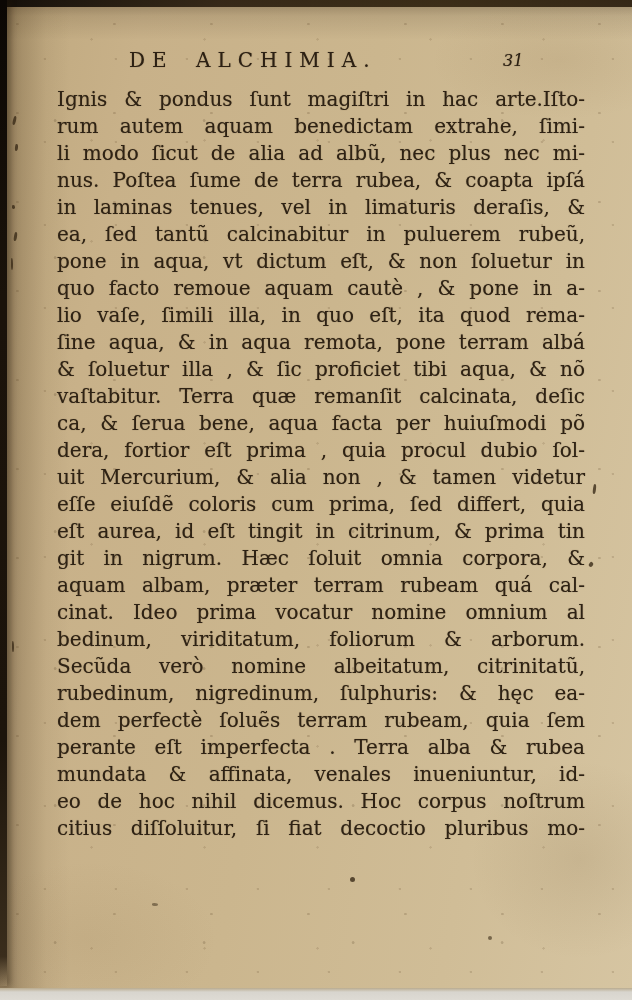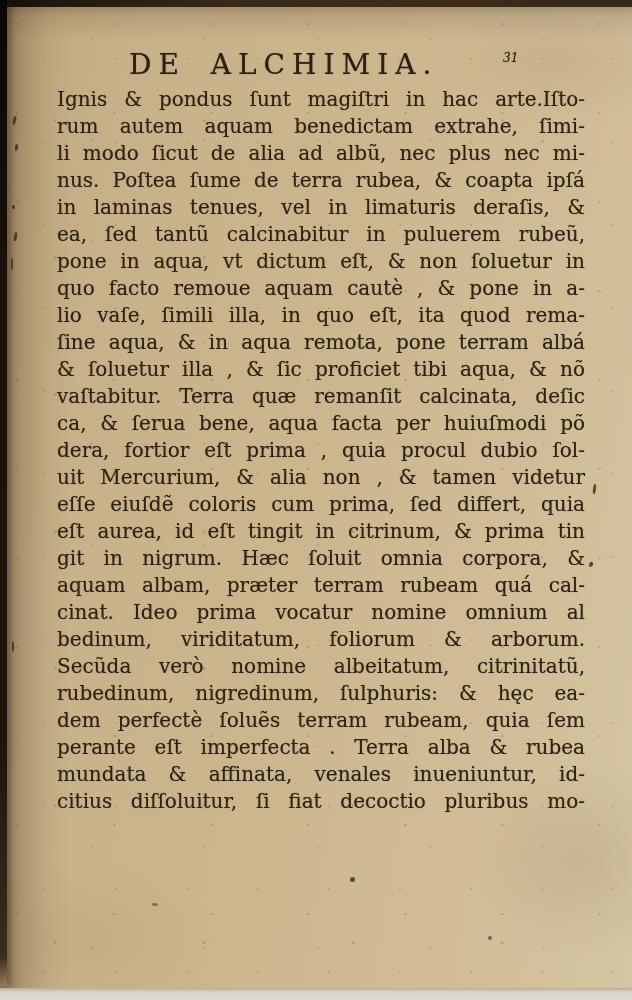--- a/index.html
+++ b/index.html
@@ -46,26 +46,26 @@
     position: absolute; left: 0; right: 0; bottom: 0;
     height: 12px;
     background: linear-gradient(to bottom, #b9ab90 0px, #d8d5ce 4px, #dedbd4 100%);
   }
   .running-head {
     position: absolute; top: 48px; left: 0; width: 632px; height: 34px;
     color: #2c2013;
   }
   .running-title {
     position: absolute; left: 129px; top: 0;
-    font-size: 28px; letter-spacing: 7px; word-spacing: 9px;
+    font-size: 20px; letter-spacing: 7px; word-spacing: 9px;
     text-shadow: 0 0 1px rgba(44,32,16,0.55);
   }
   .page-number {
     position: absolute; left: 503px; top: 3px;
-    font-size: 12px; font-style: italic;
+    font-size: 16px; font-style: italic;
     text-shadow: 0 0 1px rgba(44,32,16,0.5);
   }
   .text-block {
     position: absolute; left: 57px; top: 86px; width: 528px;
     color: #2e2214;
     font-size: 20px; line-height: 27px;
     text-shadow: 0 0 1px rgba(46,30,12,0.45);
   }
   .text-block .line {
     text-align: justify;
@@ -130,20 +130,21 @@
       <div class="line">eſt aurea, id eſt tingit in citrinum, &amp; prima tin</div>
       <div class="line">git in nigrum.  Hæc ſoluit omnia corpora, &amp;</div>
       <div class="line">aquam albam, præter terram rubeam quá cal-</div>
       <div class="line">cinat. Ideo prima vocatur nomine omnium al</div>
       <div class="line">bedinum, viriditatum, foliorum &amp; arborum.</div>
       <div class="line">Secũda verò nomine albeitatum, citrinitatũ,</div>
       <div class="line">rubedinum, nigredinum, ſulphuris: &amp; hęc ea-</div>
       <div class="line">dem perfectè ſoluẽs terram rubeam, quia ſem</div>
       <div class="line">perante eſt imperfecta .  Terra alba &amp; rubea</div>
       <div class="line">mundata &amp; affinata, venales inueniuntur, id-</div>
+      <div class="line">eo de hoc nihil dicemus. Hoc corpus noſtrum</div>
       <div class="line">citius diſſoluitur, ſi fiat decoctio pluribus mo-</div>
     </div>
 
   <div class="mark m1"></div>
   <div class="mark m2"></div>
   <div class="mark m3"></div>
   <div class="mark m4"></div>
   <div class="mark m5"></div>
   <div class="mark m6"></div>
   <div class="mark m7"></div>

